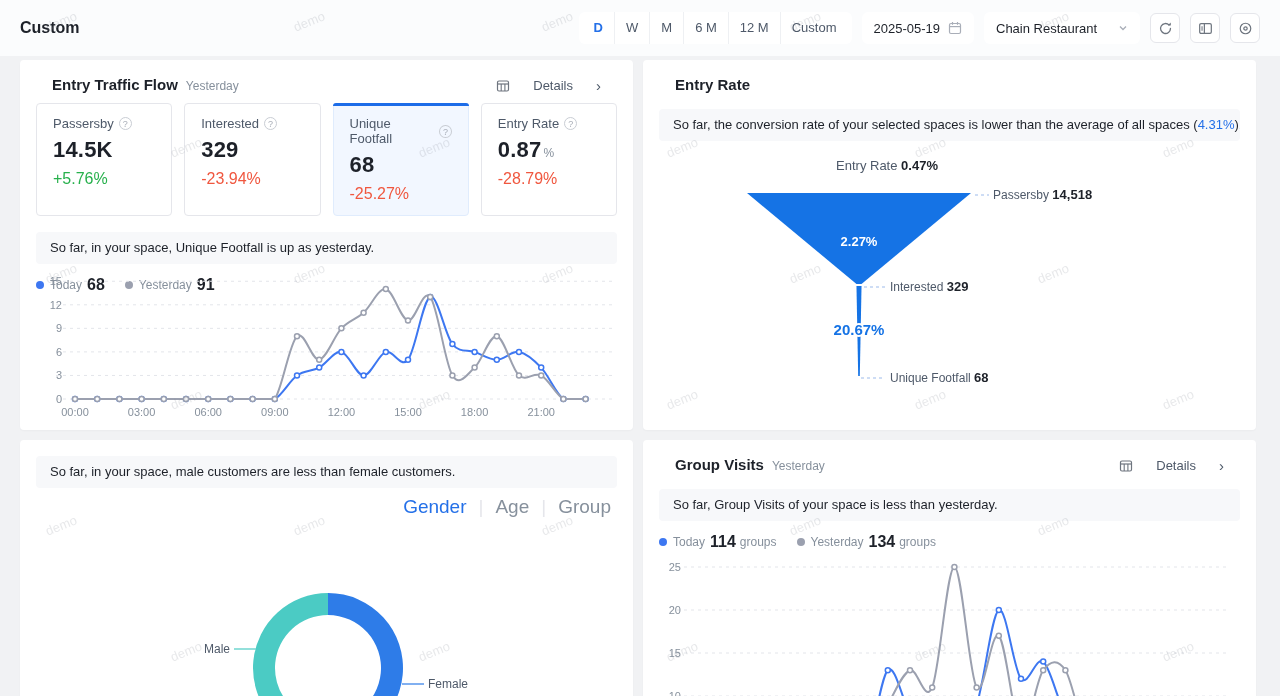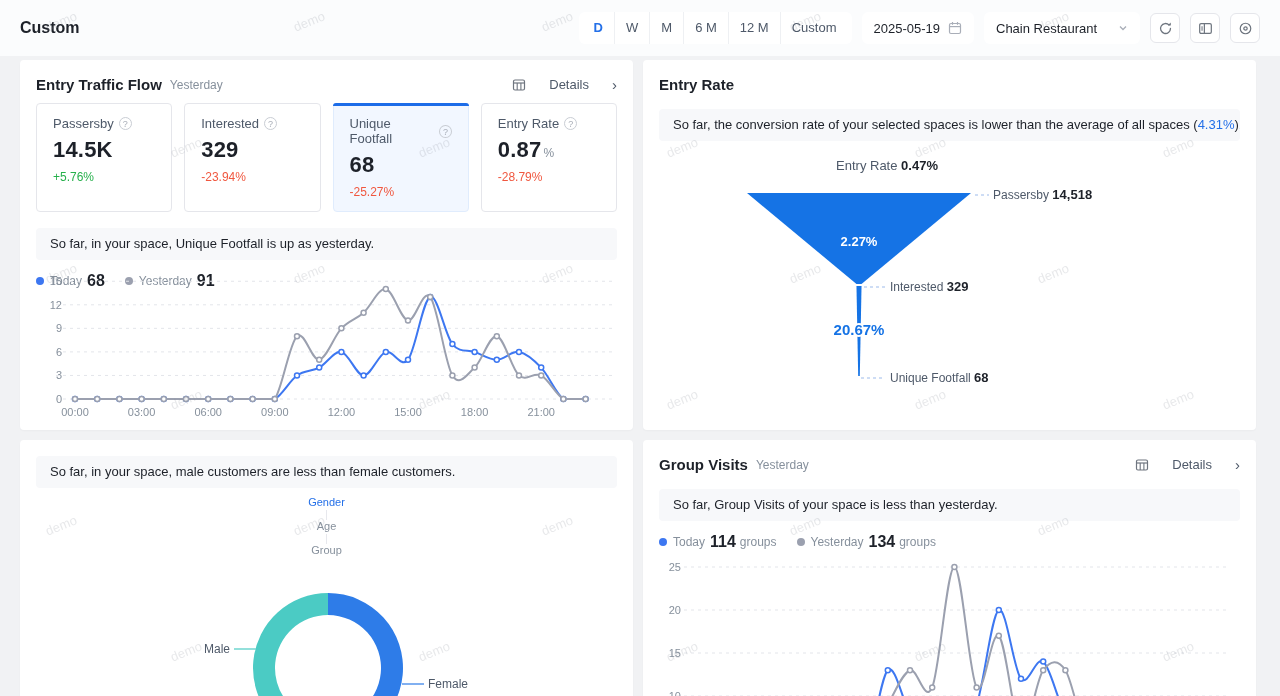--- a/index.html
+++ b/index.html
@@ -12,45 +12,45 @@
   .seg span{padding:0 11px;font-size:13px;color:#4e5969;line-height:32px;cursor:pointer;border-left:1px solid #eef0f3;}
   .seg span:first-child{border-left:none;}
   .seg span.sel{color:#2470e8;font-weight:600;}
   .ctrl{display:flex;align-items:center;background:#fff;border-radius:6px;height:32px;padding:0 12px;font-size:13px;color:#1d2129;gap:8px;box-sizing:border-box;}
   .ctrl.select{width:156px;justify-content:space-between;}
   .iconbtn{width:30px;height:30px;background:#fff;border:1px solid #e5e6eb;border-radius:6px;display:flex;align-items:center;justify-content:center;box-sizing:border-box;cursor:pointer;}
   .main{display:grid;grid-template-columns:613px 613px;gap:10px;margin:4px 20px 0;}
   .panel{background:#fff;border-radius:4px;position:relative;box-sizing:border-box;box-shadow:0 1px 2px rgba(0,0,0,.03);}
   .panel.tall{height:370px;}
   .panel.clip{height:420px;}
-  .ph{display:flex;align-items:center;padding:16px 16px 0;}
+  .ph{display:flex;align-items:flex-end;padding:16px 32px 0;}
   .ph-title{font-size:15px;font-weight:700;color:#1d2129;}
   .ph-sub{font-size:12px;color:#86909c;margin-left:8px;}
   .ph-right{margin-left:auto;display:flex;align-items:center;gap:23px;font-size:13px;color:#4e5969;cursor:pointer;}
   .chev{font-size:15px;line-height:1;color:#4e5969;}
   .cards{display:flex;gap:12px;margin:10px 16px 0;}
   .card{flex:1;border:1px solid #e5e6eb;border-radius:4px;padding:12px 16px;box-sizing:border-box;position:relative;background:#fff;cursor:pointer;}
   .card.selected{background:#f2f7ff;border-color:#e0ecfd;}
   .card.selected::before{content:"";position:absolute;left:-1px;right:-1px;top:-1px;height:3px;background:#1c6ce8;border-radius:3px 3px 0 0;}
   .card-label{font-size:13px;color:#4e5969;display:flex;align-items:center;gap:5px;}
   .qicon{width:13px;height:13px;border:1px solid #c9cdd4;border-radius:50%;color:#a9aeb8;font-size:9px;line-height:13px;text-align:center;box-sizing:border-box;}
   .card-value{font-size:22px;font-weight:700;color:#1d2129;margin-top:6px;letter-spacing:.2px;}
   .card-value .unit{font-size:12px;font-weight:500;color:#86909c;margin-left:2px;}
-  .delta{font-size:12px;margin-top:7px;font-weight:500;}
+  .delta{font-size:16px;margin-top:7px;font-weight:500;}
   .delta.up{color:#27b04c;}
   .delta.down{color:#f0573f;}
   .msg{height:32px;line-height:32px;background:#f7f8fa;border-radius:4px;margin:16px 16px 0;padding:0 14px;font-size:13px;color:#1d2129;white-space:nowrap;overflow:hidden;}
   .msg .hl{color:#2470e8;}
   .legend{display:flex;align-items:center;gap:20px;margin:12px 16px 0;}
   .leg-item{display:flex;align-items:center;cursor:pointer;}
   .dot{width:8px;height:8px;border-radius:50%;margin-right:6px;}
   .leg-label{font-size:12px;color:#86909c;margin-right:5px;}
   .leg-value{font-size:16px;font-weight:700;color:#1d2129;}
   .leg-unit{font-size:12px;color:#86909c;margin-left:4px;}
-  .tabs{display:flex;justify-content:flex-end;align-items:center;margin:8px 20px 0;font-size:11px;flex-direction:column;}
+  .tabs{display:flex;justify-content:flex-end;align-items:center;margin:8px 20px 0;font-size:19px;}
   .tabs .tab{color:#86909c;cursor:pointer;padding:0 2px;}
   .tabs .tab.sel{color:#2470e8;}
   .tabs .sep{color:#e5e6eb;margin:0 10px;}
   svg.chart{position:absolute;display:block;}
   #chart-traffic{left:16px;top:212px;}
   #funnel-svg{left:16px;top:95px;}
   #donut-svg{left:16px;top:116px;}
   #chart-group{left:16px;top:120px;}
   .wm-layer{position:fixed;left:0;top:0;width:1280px;height:696px;pointer-events:none;z-index:50;}
   .wm{position:absolute;font-size:13px;color:#8a8f99;opacity:.20;transform:rotate(-22deg);}

